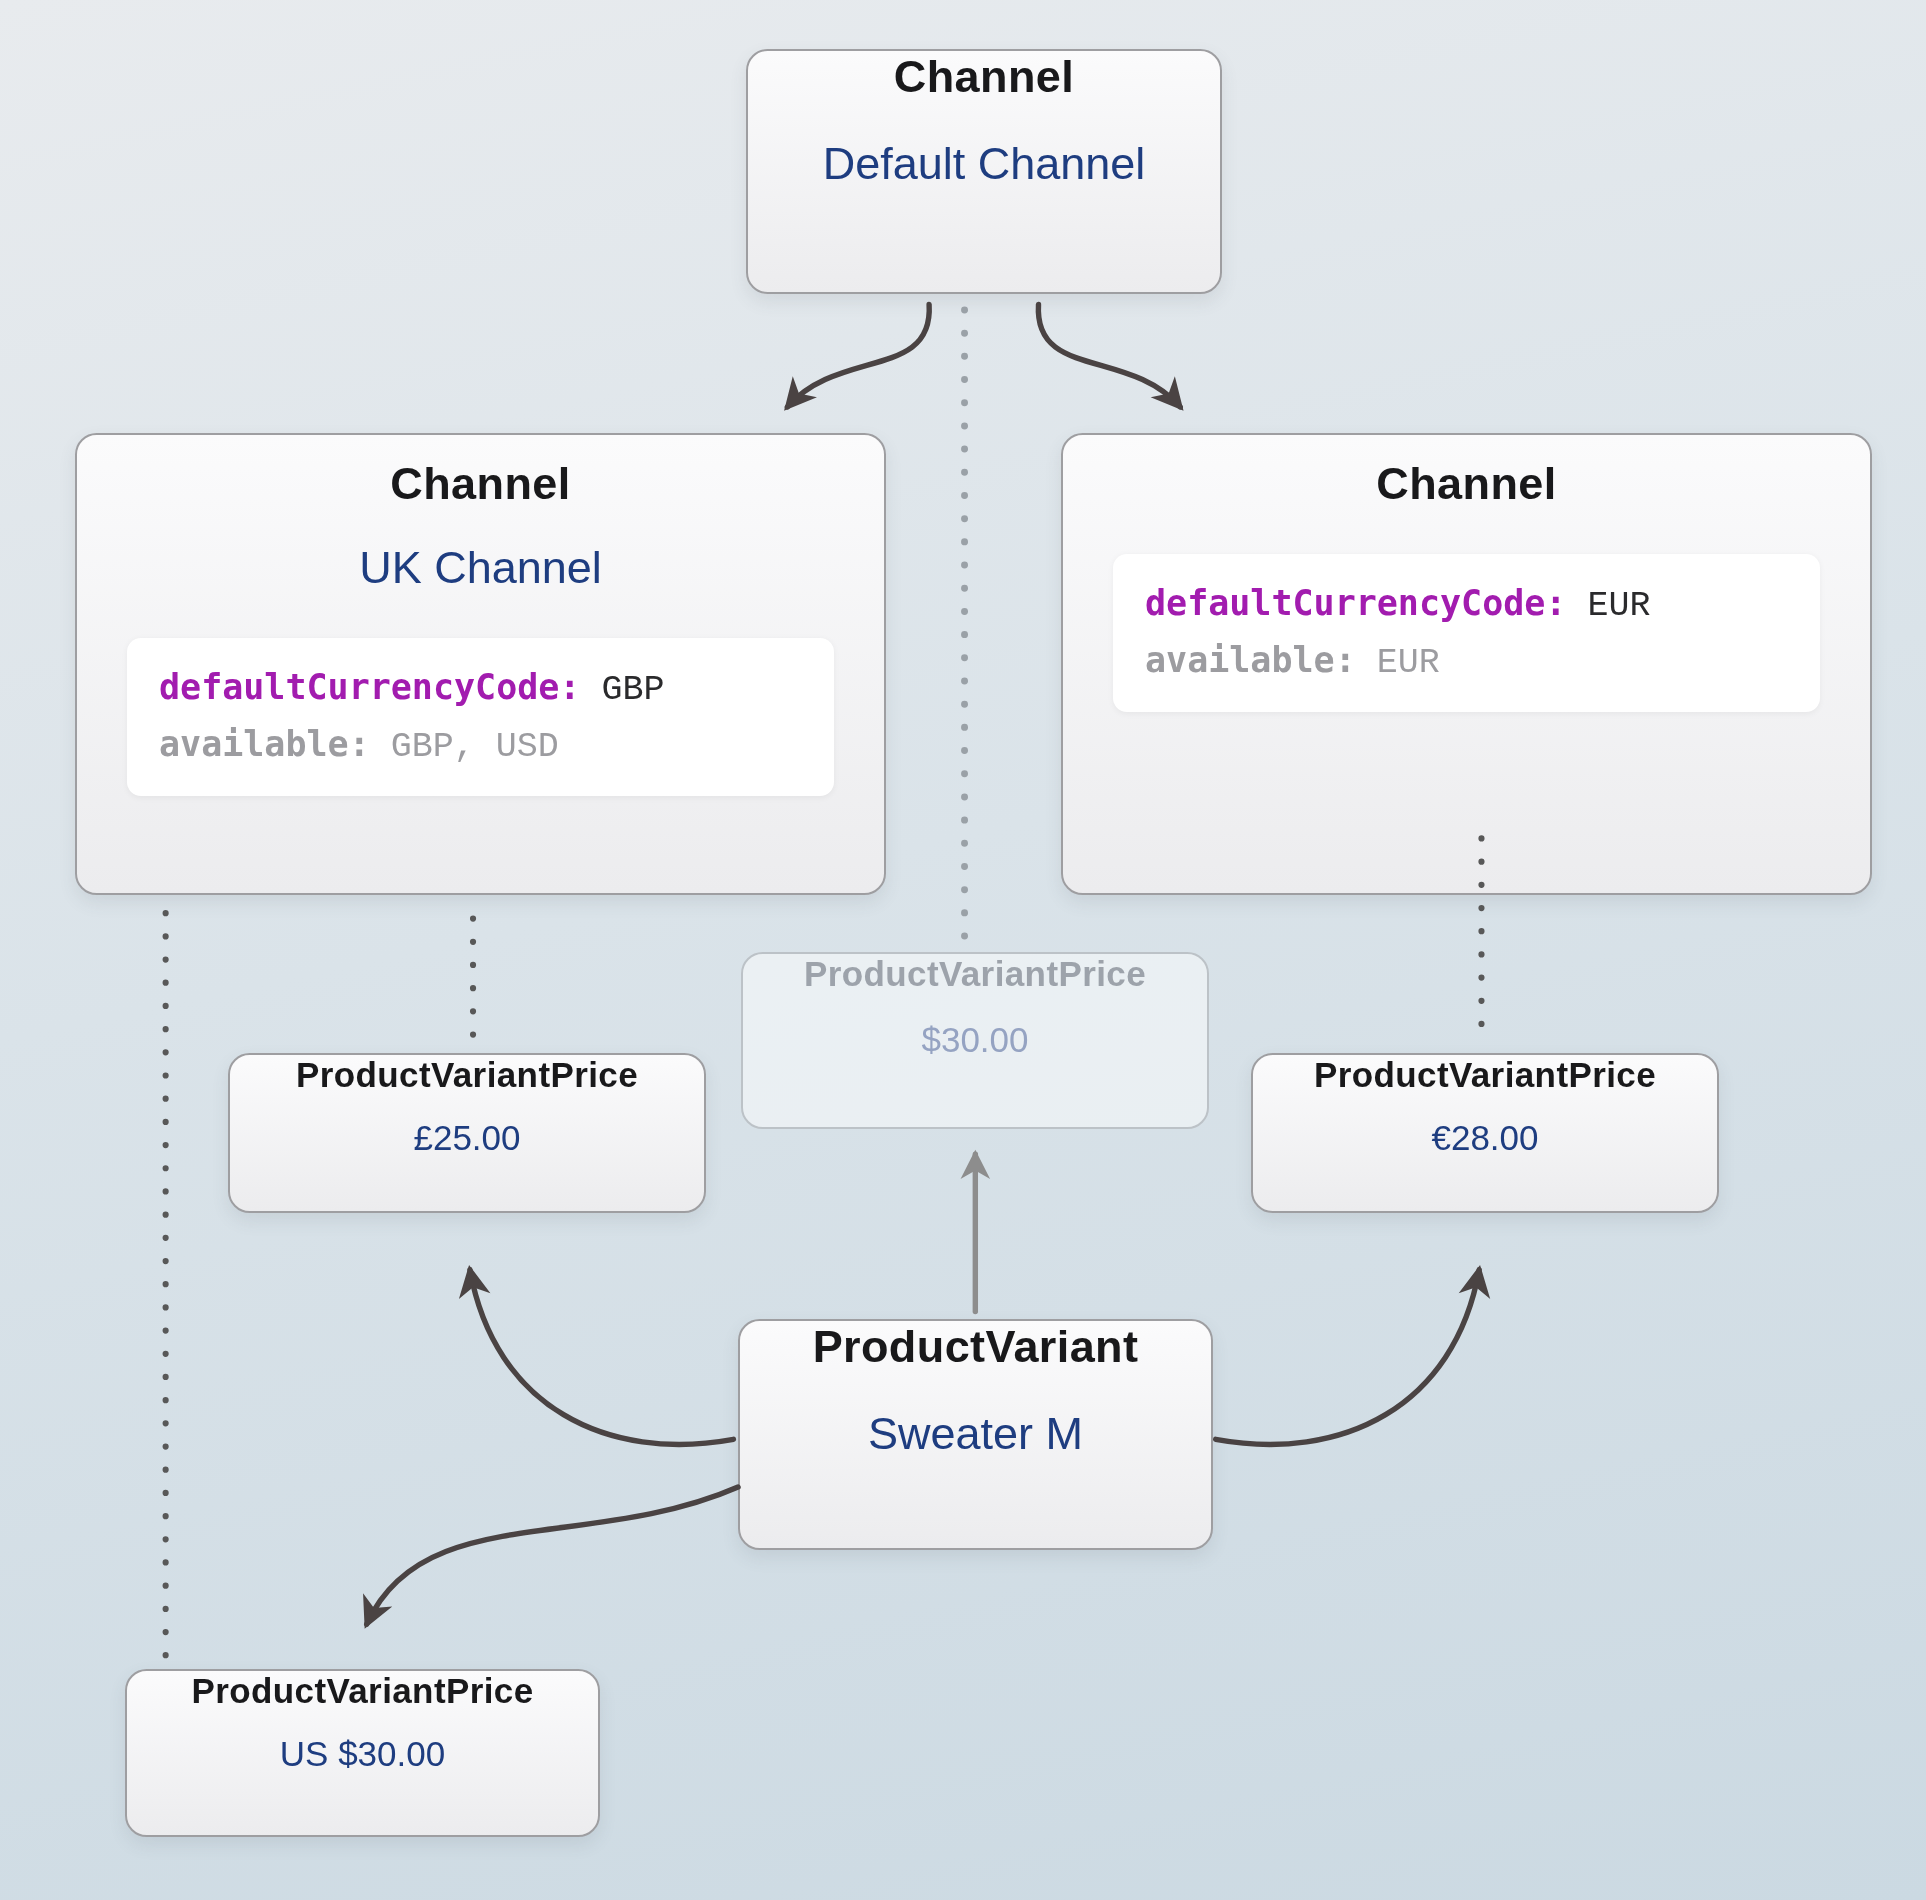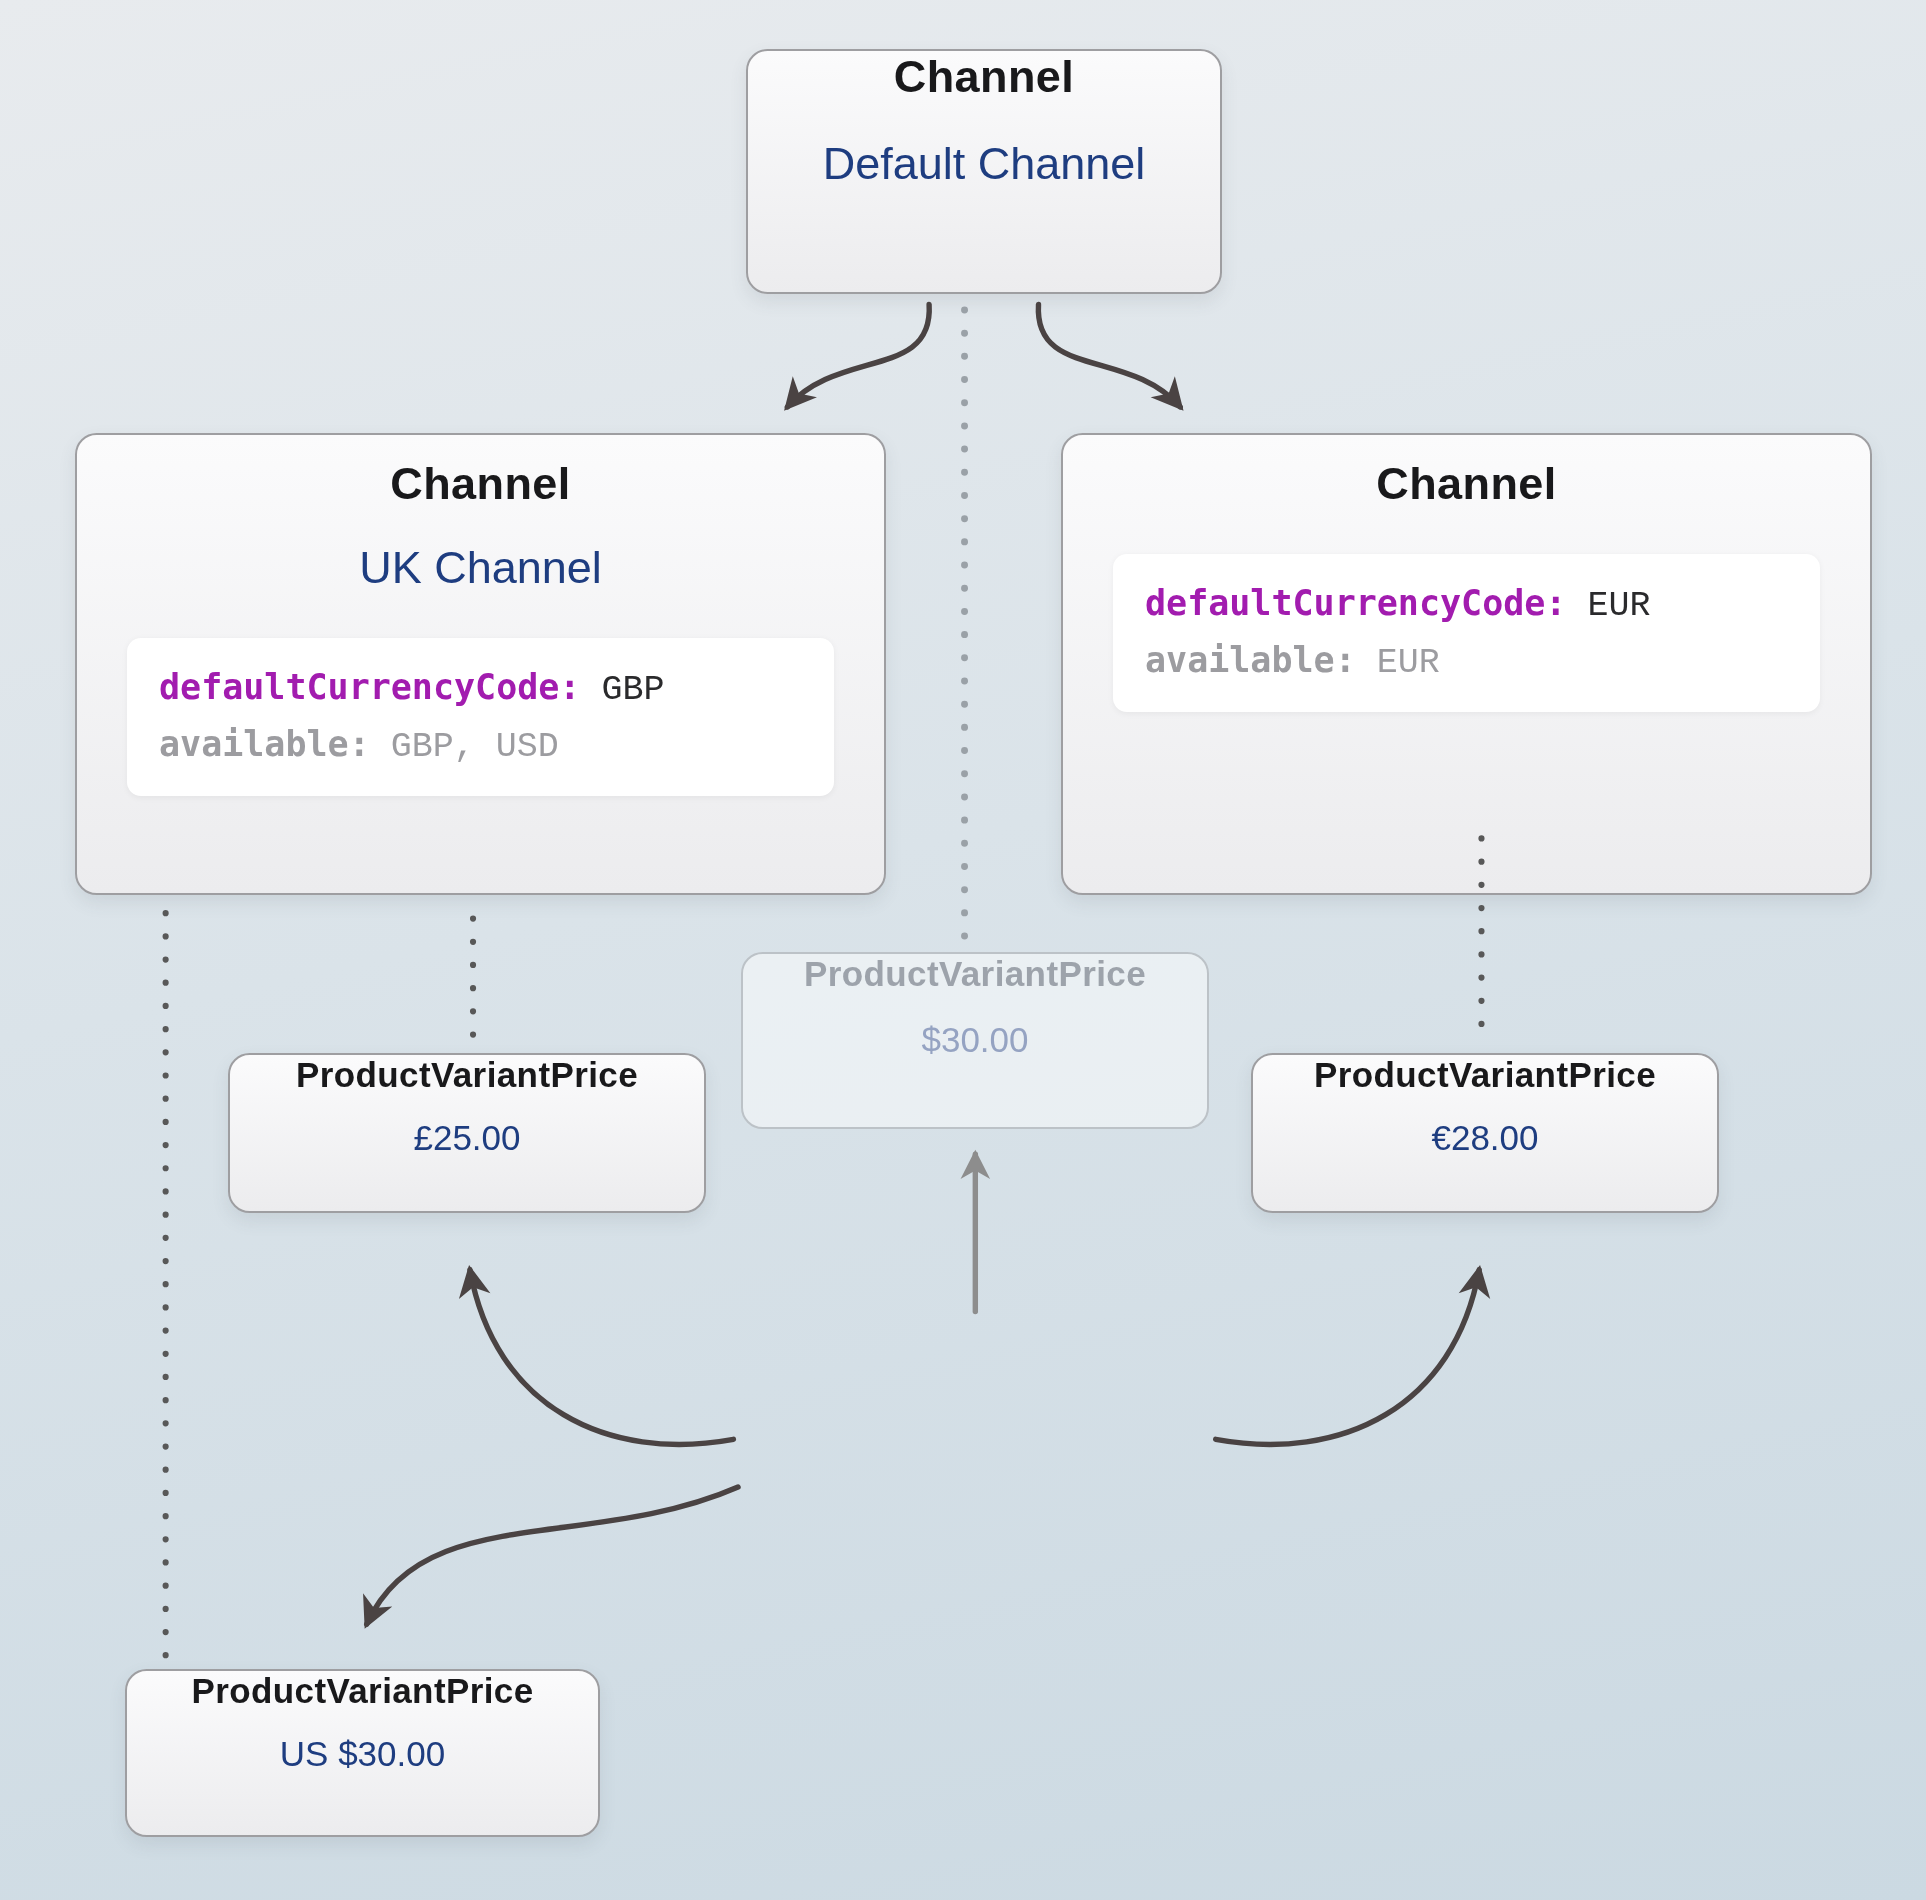--- a/index.html
+++ b/index.html
@@ -104,20 +104,24 @@
   <div class="node node-small" id="node-uk-price">
     <div class="node-title">ProductVariantPrice</div>
     <div class="node-name">£25.00</div>
   </div>
 
   <div class="node node-small" id="node-germany-price">
     <div class="node-title">ProductVariantPrice</div>
     <div class="node-name">€28.00</div>
   </div>
 
+  <div class="node" id="node-product-variant">
+    <div class="node-title">ProductVariant</div>
+    <div class="node-name">Sweater M</div>
+  </div>
 
   <div class="node node-small" id="node-usd-price">
     <div class="node-title">ProductVariantPrice</div>
     <div class="node-name">US $30.00</div>
   </div>
 
   <svg id="edges-layer" viewBox="0 0 2500 2467" xmlns="http://www.w3.org/2000/svg">
     <defs>
       <marker id="headDark" viewBox="0 0 12 12" refX="9.5" refY="6" markerUnits="userSpaceOnUse" markerWidth="52" markerHeight="52" orient="auto">
         <path d="M1.5,1.2 L11,6 L1.5,10.8 L4.2,6 Z" fill="#4a4343"></path>

